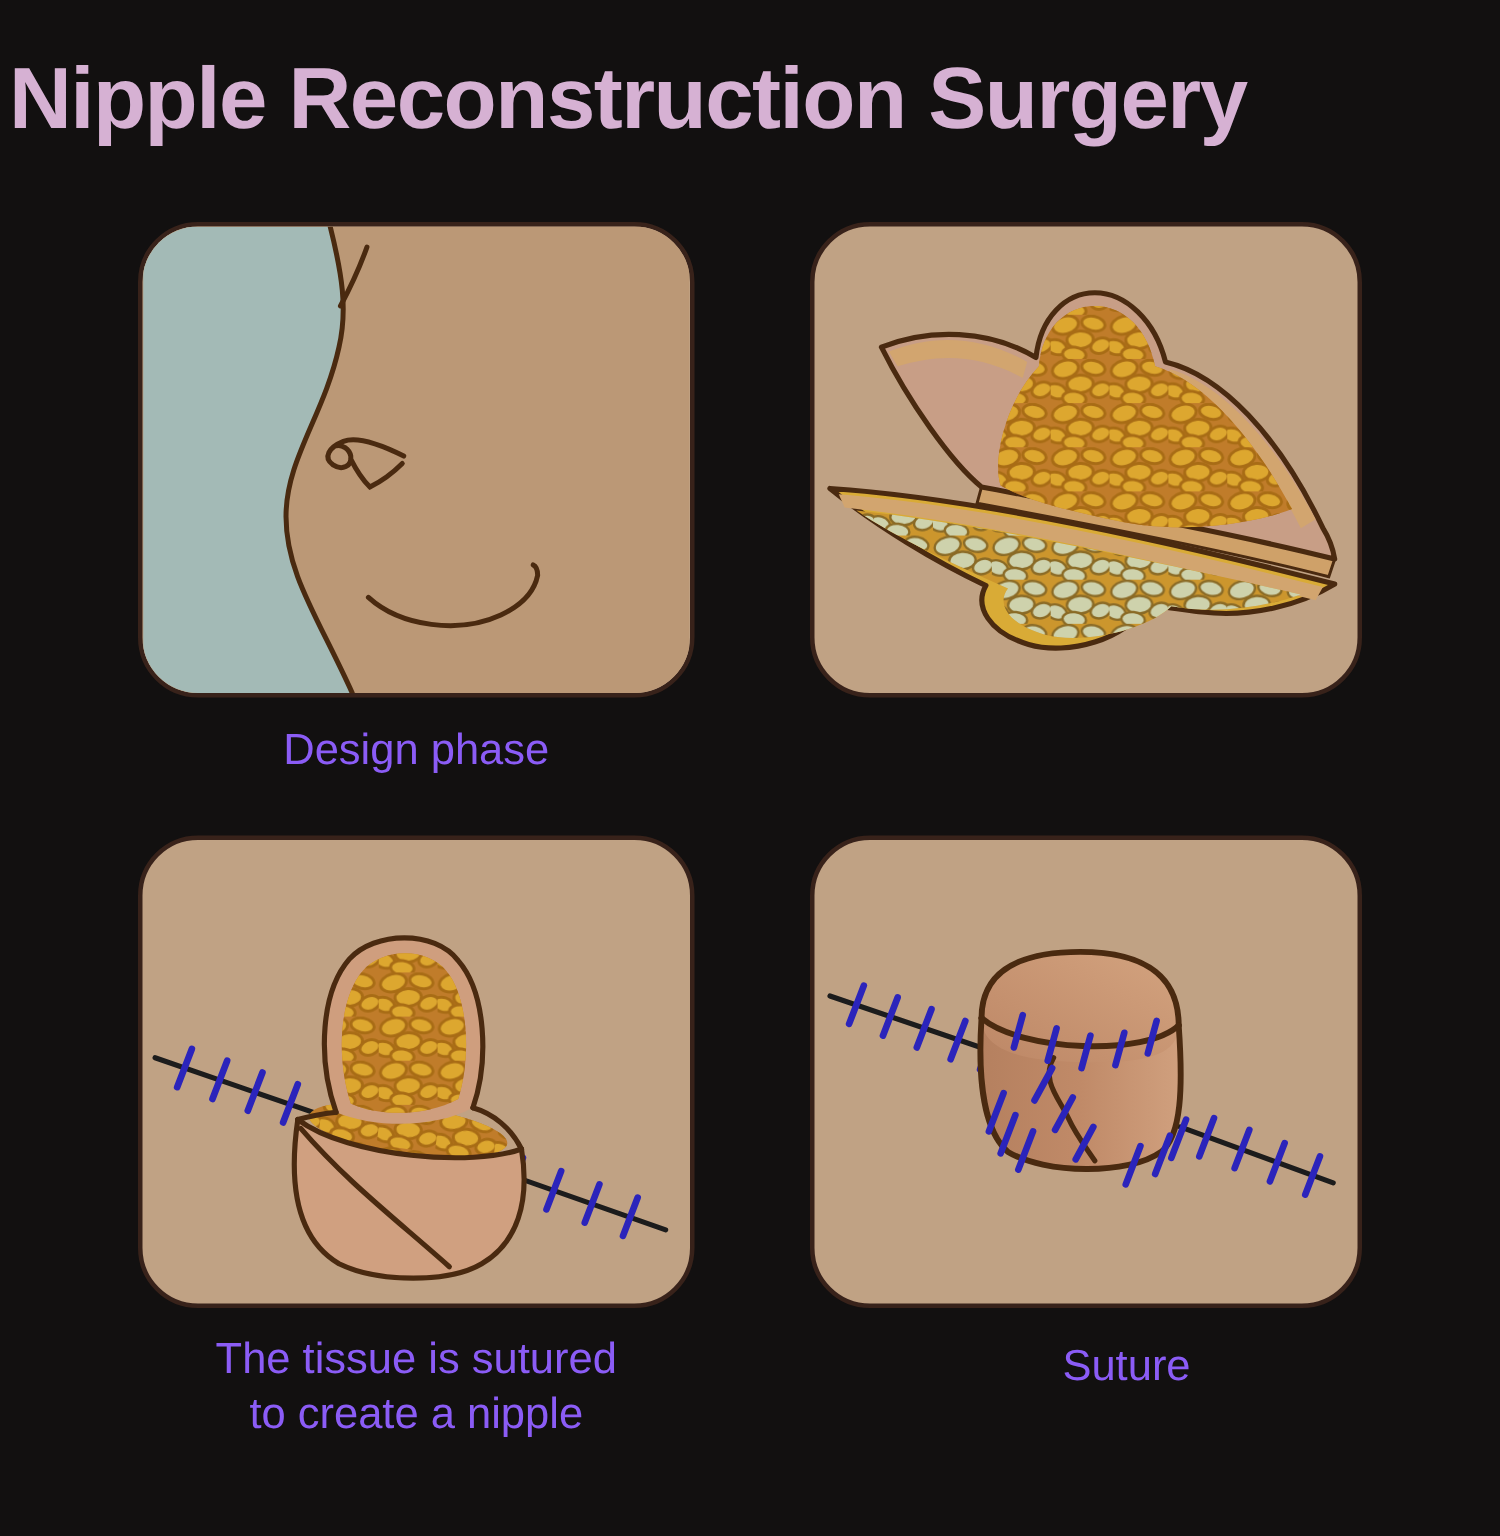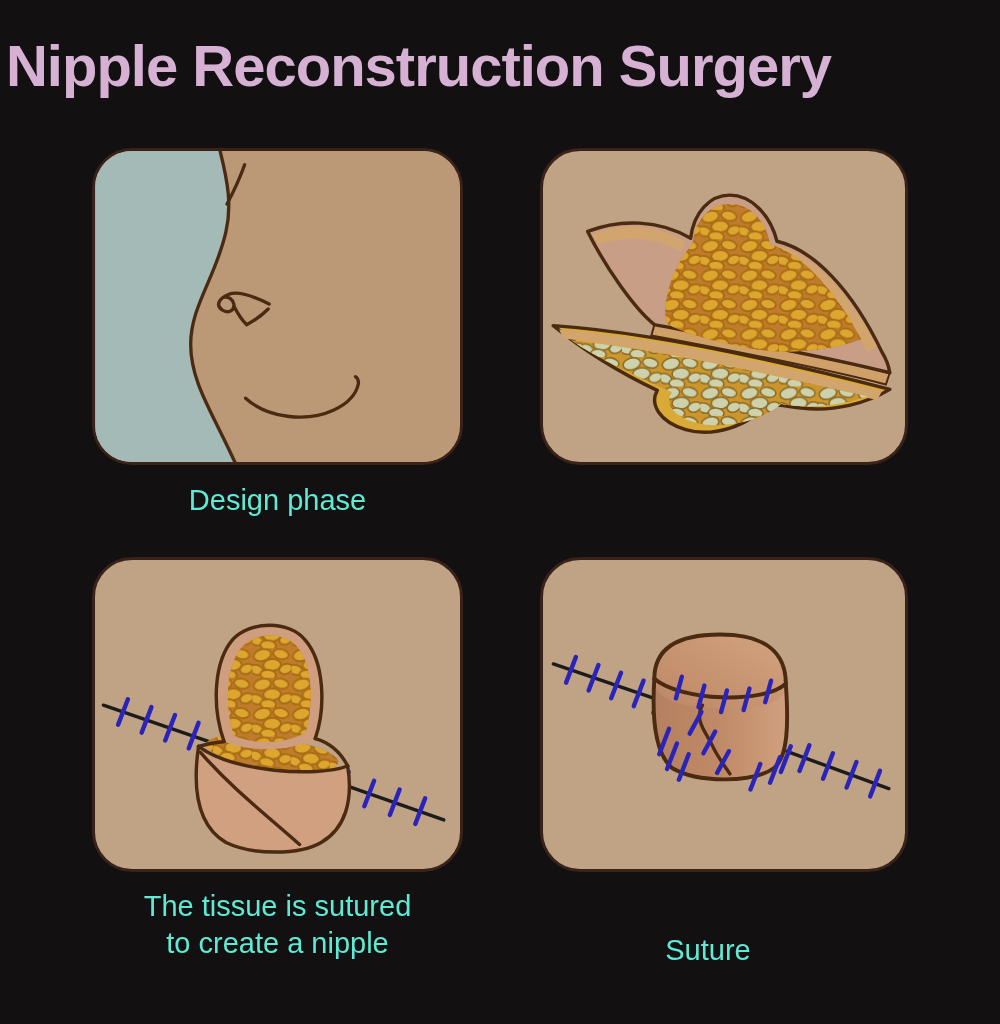--- a/index.html
+++ b/index.html
@@ -26,29 +26,29 @@
     overflow:hidden;
   }
   .panel svg{display:block;width:100%;height:100%;}
   #panel-1{left:92px;top:148px;width:371px;height:317px;}
   #panel-2{left:540px;top:148px;width:368px;height:317px;}
   #panel-3{left:92px;top:557px;width:371px;height:315px;}
   #panel-4{left:540px;top:557px;width:368px;height:315px;}
   .caption{
     position:absolute;
     text-align:center;
-    color:#5eead4;
+    color:#8b5cf6;
     font-size:29px;
     line-height:37px;
     white-space:pre-line;
   }
   #caption-1{left:92px;top:482px;width:371px;}
   #caption-2{left:540px;top:482px;width:368px;}
   #caption-3{left:92px;top:888px;width:371px;text-align:center;}
-  #caption-4{left:524px;top:893px;width:368px;margin-top:39px;}
+  #caption-4{left:567px;top:893px;width:368px;}
 </style>
 </head>
 <body>
 
 <div class="stage">
 
   <h1 class="title">Nipple Reconstruction Surgery</h1>
 
   <div class="panel" id="panel-1">
     <svg viewBox="0 0 371 317">

